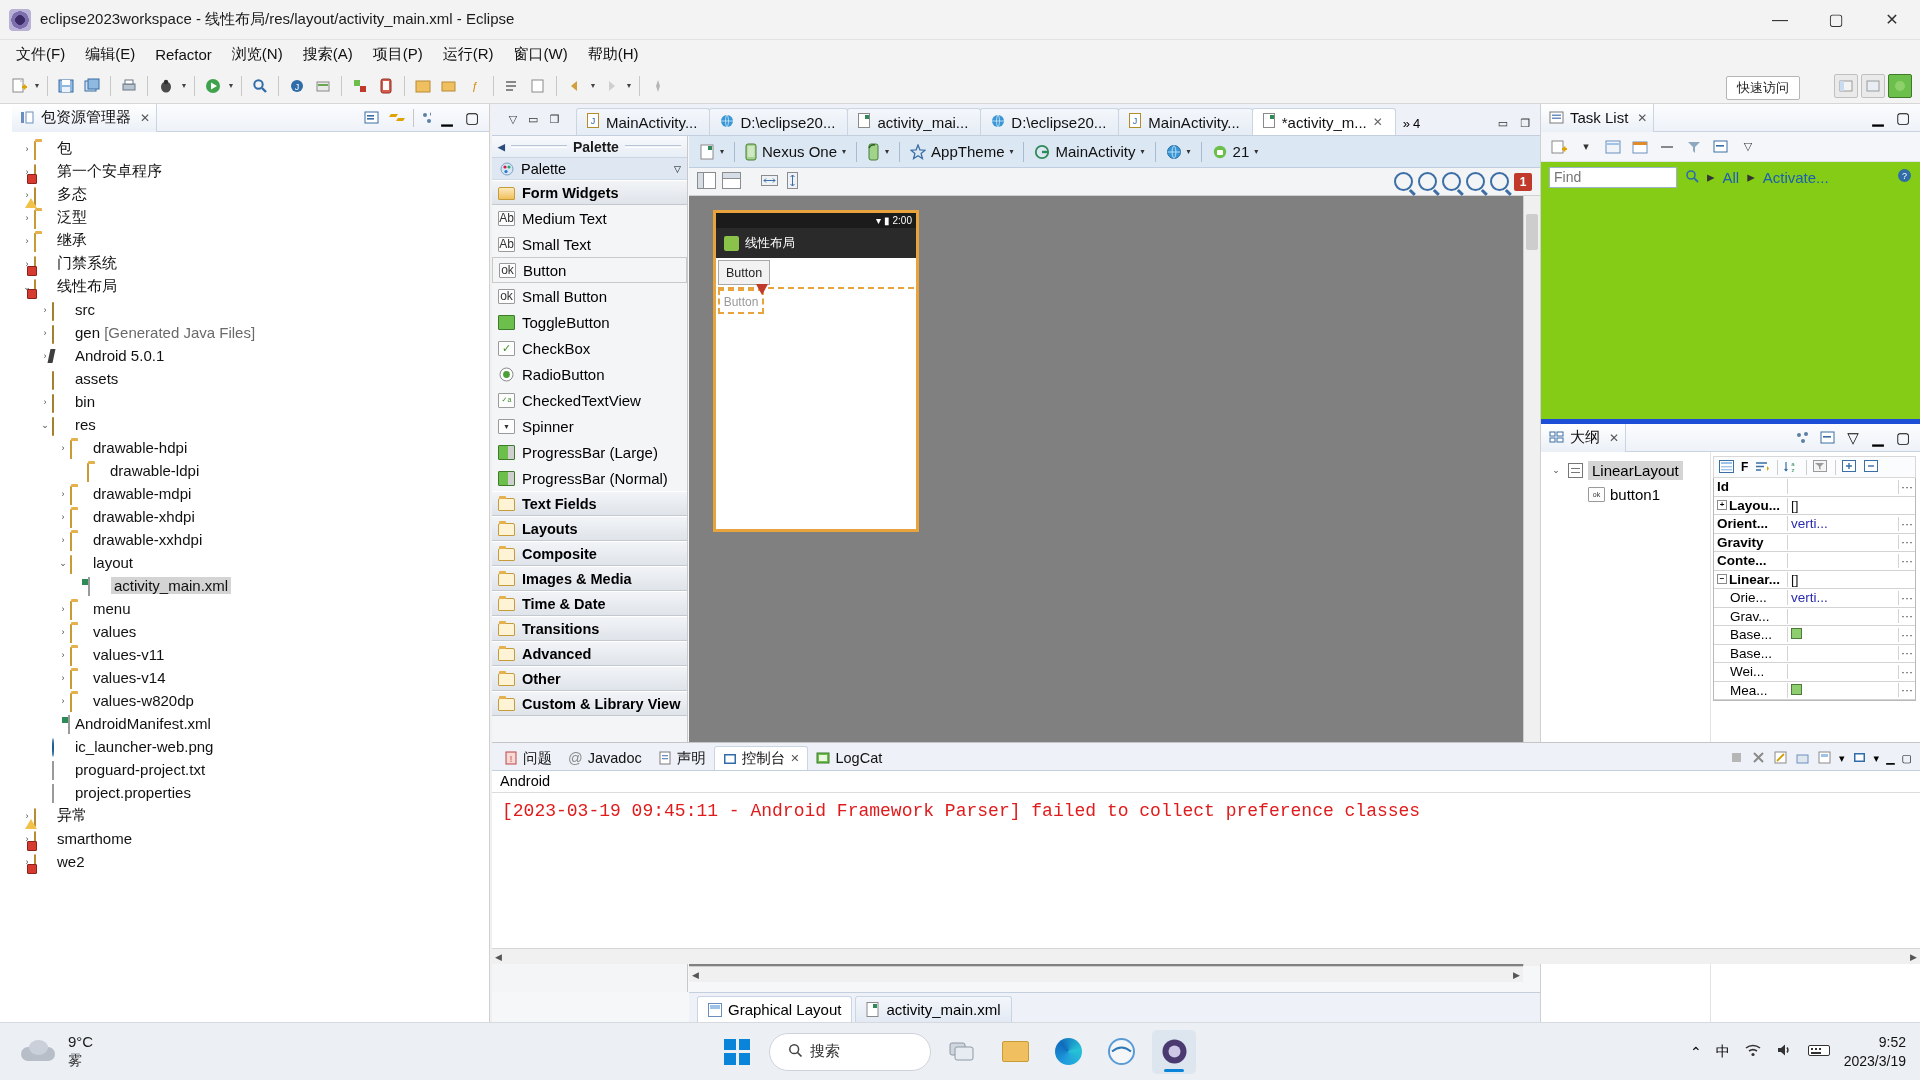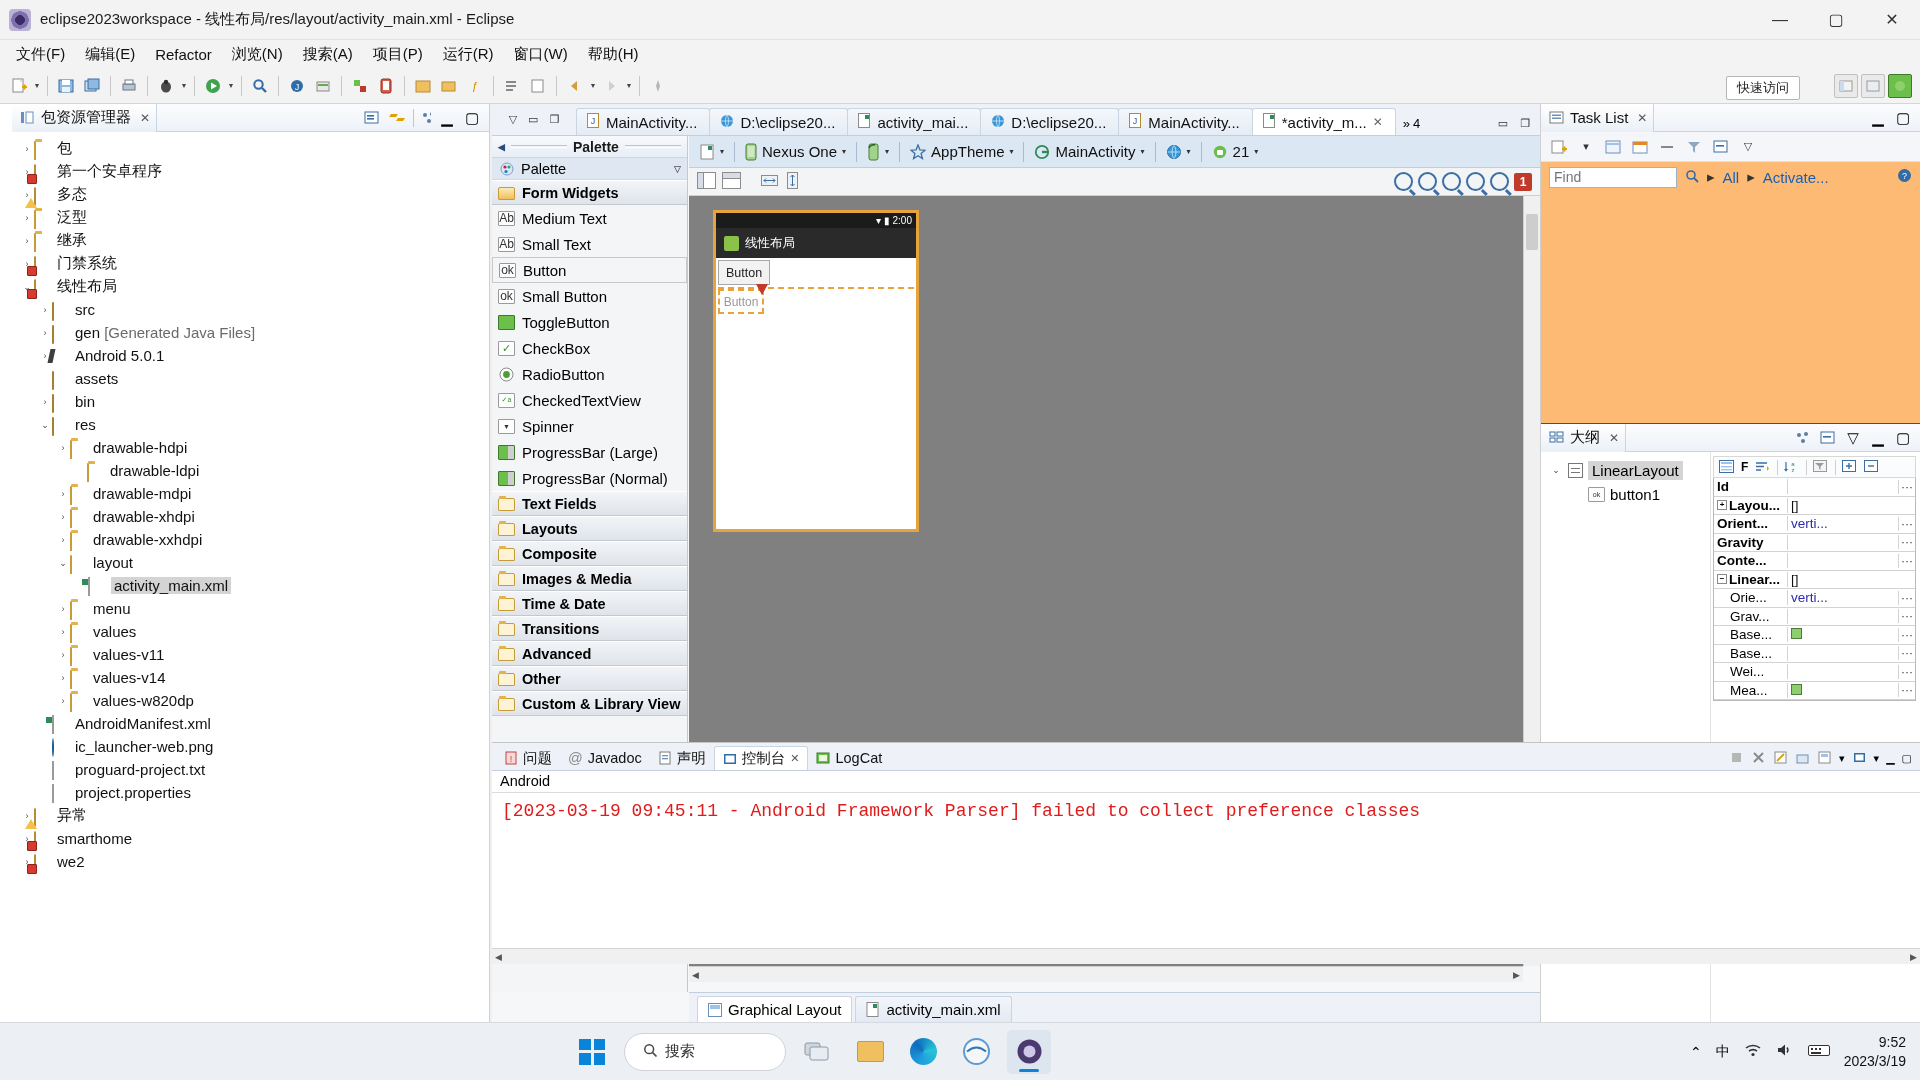--- a/index.html
+++ b/index.html
@@ -180,22 +180,22 @@
   .layouttabs { position:absolute; left:197px; right:0; bottom:0; height:30px; background:#eef2f8;
                 border-top:1px solid #c3cfdd; display:flex; align-items:flex-end; padding-left:8px; }
   .ltab { height:26px; display:flex; align-items:center; gap:6px; padding:0 10px; font-size:15px;
           background:linear-gradient(#f3f6fb,#e3eaf4); border:1px solid #c9d5e3; border-bottom:none;
           border-radius:3px 3px 0 0; margin-right:3px; }
   .ltab.active { background:#fff; }
 
   
   .rightcol { position:absolute; right:0; top:0; width:380px; bottom:0; background:#f5f7fa;
               border-left:1px solid #d0d0d0; }
-  .tasklist { position:absolute; left:0; right:0; top:0; height:320px; background:#fdba74;
-              border-bottom:1px solid #1d4ed8; }
+  .tasklist { position:absolute; left:0; right:0; top:0; height:320px; background:#84cc16;
+              border-bottom:5px solid #1d4ed8; }
   .tl-tools { height:30px; display:flex; align-items:center; gap:9px; padding:0 9px;
               background:#f4f6f9; border-bottom:1px solid #dfe3e8; }
   .tl-tools .ti { width:18px;height:18px;display:flex;align-items:center;justify-content:center;font-size:11px;color:#333;}
   .tl-find { height:30px; display:flex; align-items:center; gap:8px; padding:0 8px; }
   .tl-find input { width:128px; height:21px; border:1px solid #9fb3c8; font-size:14px; padding:0 4px;
                    font-family:"Liberation Sans",sans-serif; }
   .tl-find .lnk { color:#1a5fb4; font-size:15px; }
   .tl-find .gray { color:#333; font-size:15px; }
 
   .outline { position:absolute; left:0; right:0; top:320px; bottom:0; background:#fff; }
@@ -599,21 +599,21 @@
           <div class="trow" style="padding-left: 44px;">
             <span class="tw">›</span>
             <span class="ticon"><span class="ico-folder"></span></span>
             <span class="tlabel">values-v14</span>
           </div>
           <div class="trow" style="padding-left: 44px;">
             <span class="tw">›</span>
             <span class="ticon"><span class="ico-folder"></span></span>
             <span class="tlabel">values-w820dp</span>
           </div>
-          <div class="trow" style="padding-left: 26px;">
+          <div class="trow" style="padding-left: 26px; text-align: right;">
             <span class="tw"></span>
             <span class="ticon"><span class="ico-xml"></span></span>
             <span class="tlabel">AndroidManifest.xml</span>
           </div>
           <div class="trow" style="padding-left: 26px;">
             <span class="tw"></span>
             <span class="ticon"><span class="ico-png"></span></span>
             <span class="tlabel">ic_launcher-web.png</span>
           </div>
           <div class="trow" style="padding-left: 26px;">
@@ -1303,20 +1303,27 @@
     </div>
   </div>
 
   <div class="statusbar">
     <span class="sb-ic"></span>
     <span>LinearLayout</span>
     <span class="sb-right">⋮</span>
   </div>
 
   <div class="taskbar">
+    <div class="weather">
+      <div class="cloud"></div>
+      <div class="wtxt">
+        <div>9°C</div>
+        <div class="sub">雾</div>
+      </div>
+    </div>
 
     <div class="tb-center">
       <div class="winbtn">
         <div class="winlogo">
             <i></i>
             <i></i>
             <i></i>
             <i></i>
           </div>
       </div>

